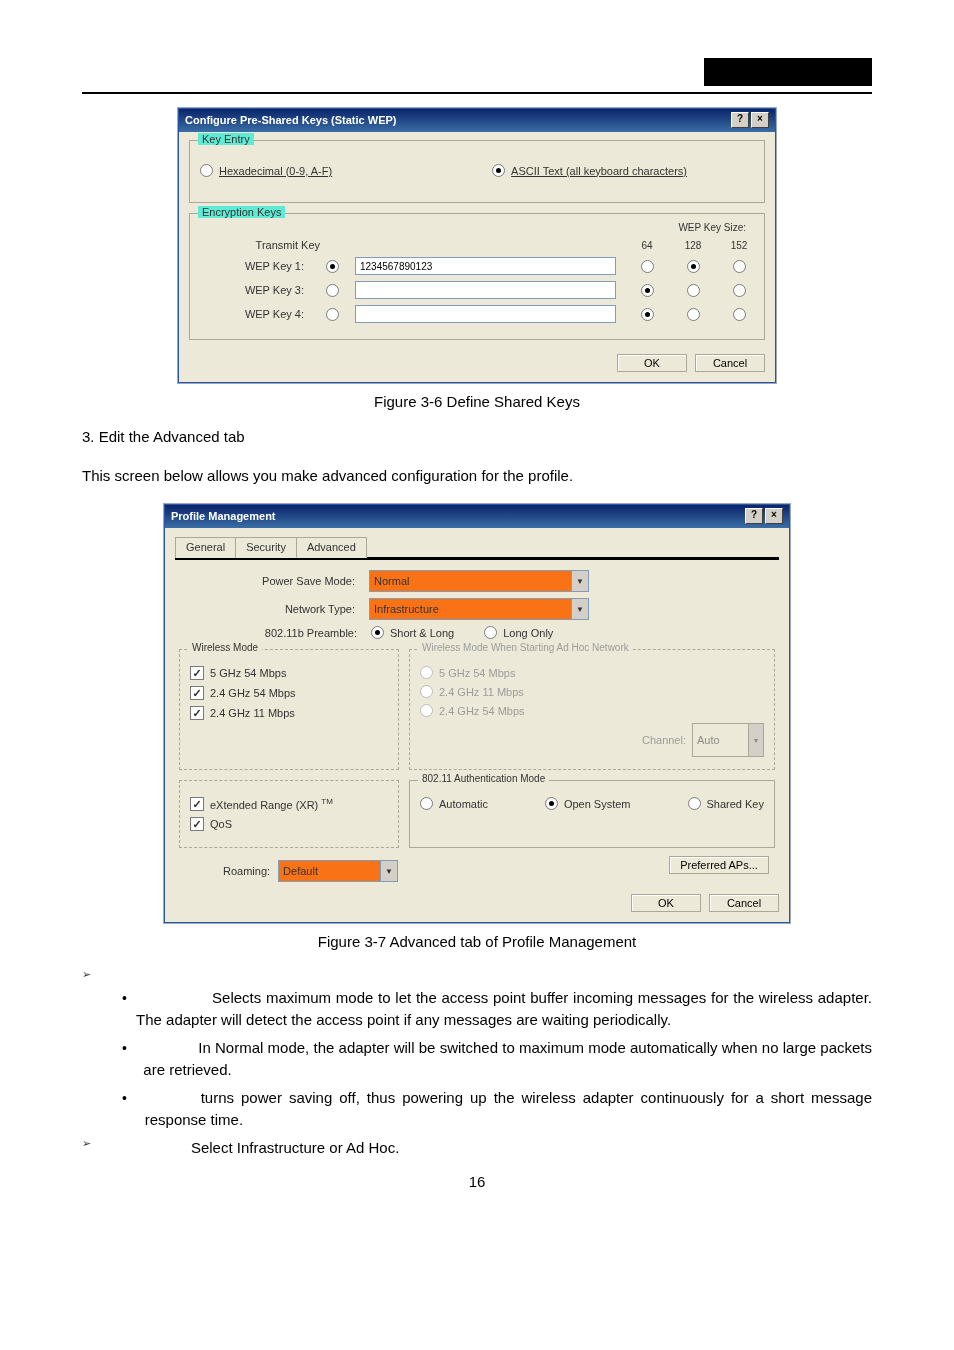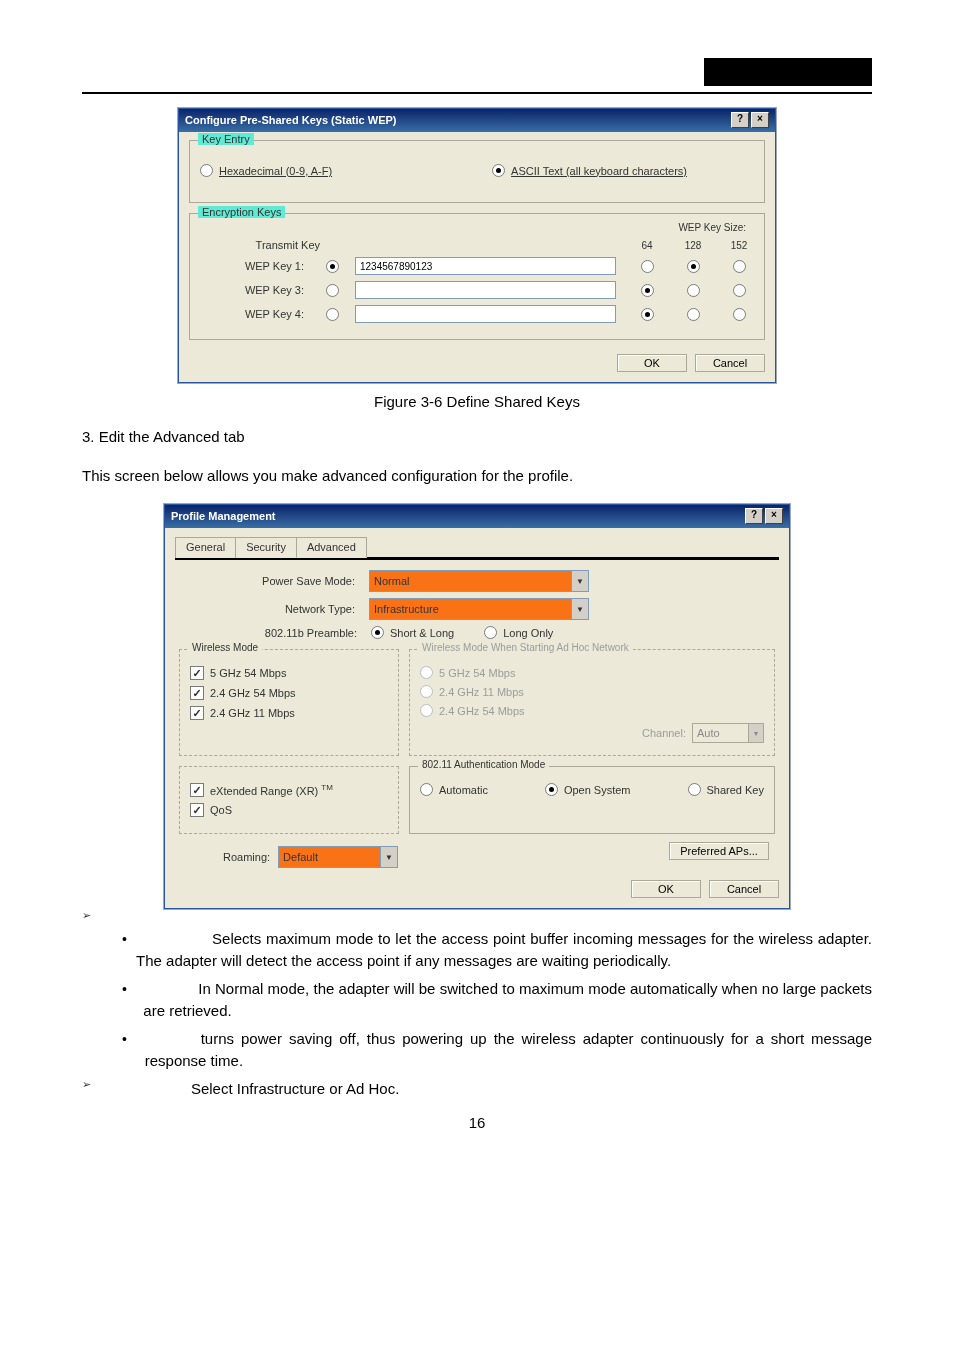--- a/index.html
+++ b/index.html
@@ -288,21 +288,21 @@
     margin-top: 6px;
   }
   .select-small {
     width: 62px;
     height: 18px;
     border: 1px solid #aca899;
     background: #ece9d8;
     color: #8a8a8a;
     display: flex;
     align-items: center;
-    padding: 0 4px;
+    padding: 7px 4px;
     font-size: 11px;
     position: relative;
   }
   .select-small .arrow {
     position: absolute;
     right: 0;
     top: 0;
     bottom: 0;
     width: 14px;
     background: #d4d0c8;
@@ -570,20 +570,21 @@
         <button class="win-btn" style="min-width:100px;">Preferred APs...</button>
       </div>
 
     </div>
     <div class="dlg2-buttons">
       <button class="win-btn">OK</button>
       <button class="win-btn">Cancel</button>
     </div>
   </div>
 
+  <div class="caption">Figure 3-7 Advanced tab of Profile Management</div>
 
   <div style="display:flex;align-items:flex-start;">
     <span class="arrow-bullet">➢</span>
     <div></div>
   </div>
   <div class="disc">
     <div class="disc-row">
       <span class="bullet">•</span>
       <span class="text">&nbsp;&nbsp;&nbsp;&nbsp;&nbsp;&nbsp;&nbsp;&nbsp;&nbsp;&nbsp;&nbsp;&nbsp;&nbsp;&nbsp;&nbsp;&nbsp;<span>Selects maximum mode to let the access point buffer incoming messages for the wireless adapter.   The adapter will detect the access point if any messages are waiting periodically.</span></span>
     </div>

